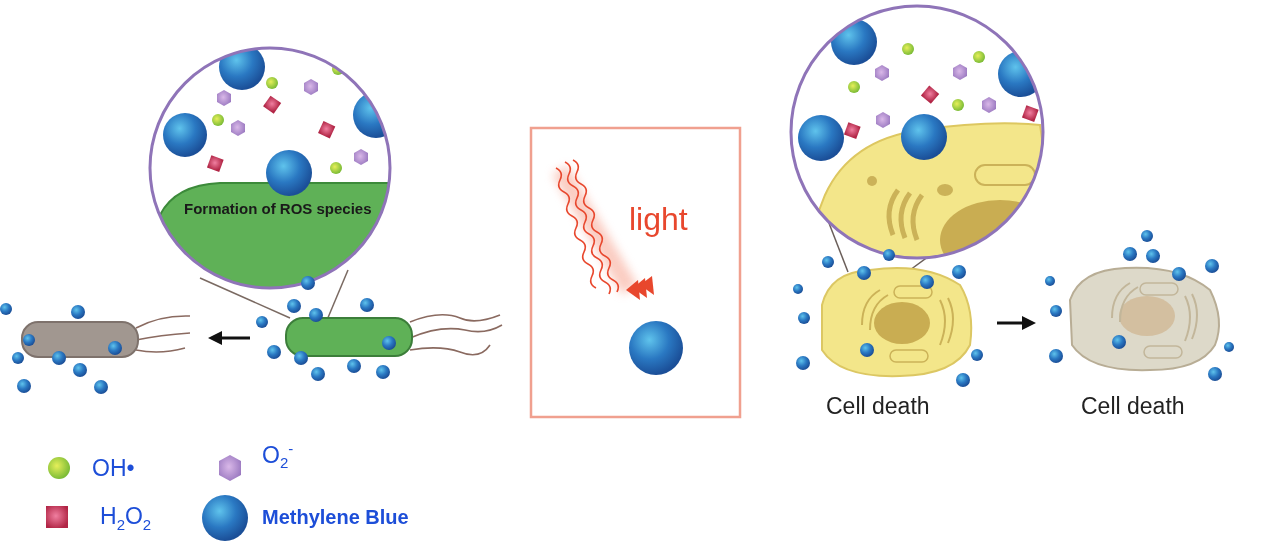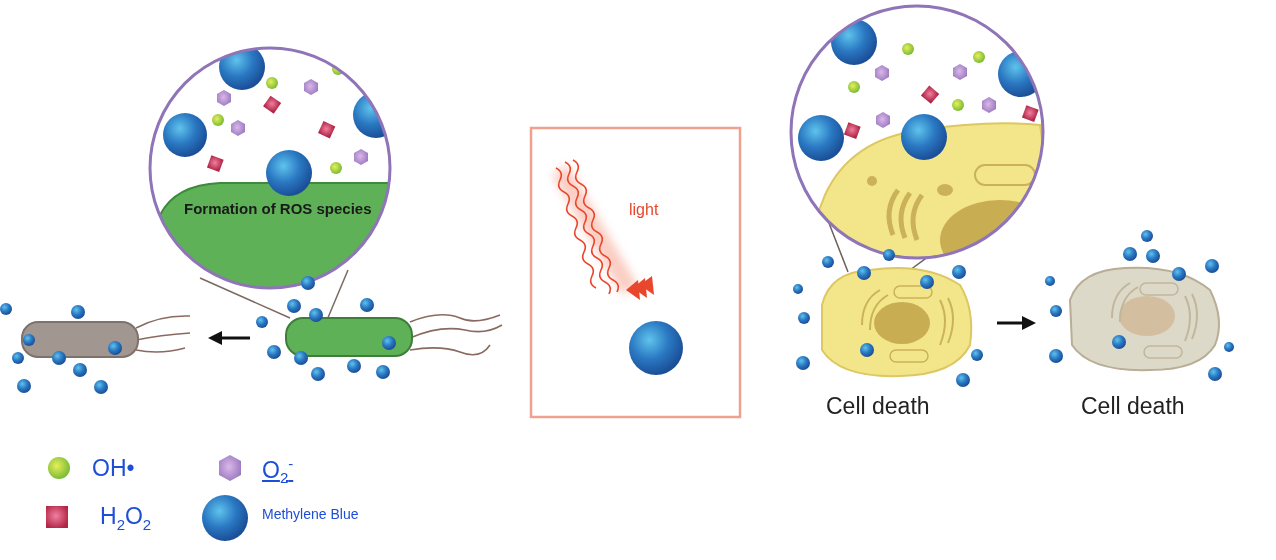--- a/index.html
+++ b/index.html
@@ -1,28 +1,28 @@
 <!DOCTYPE html>
 <html><head>
 <meta charset="utf-8">
 <style>
   html, body { margin: 0; padding: 0; background: #ffffff; }
   body { width: 1276px; height: 560px; overflow: hidden; position: relative; font-family: "Liberation Sans", "DejaVu Sans", sans-serif; }
   #stage { position: absolute; left: 0; top: 0; width: 1276px; height: 560px; }
   .lbl { position: absolute; color: #222; white-space: nowrap; }
   .ros-title { left: 184px; top: 200px; font-size: 15px; font-weight: bold; color: #1a1a1a; }
-  .light-lbl { left: 629px; top: 201px; font-size: 16px; color: #e8472d; }
+  .light-lbl { left: 629px; top: 201px; font-size: 32px; color: #e8472d; }
   .cell-lbl-1 { left: 826px; top: 393px; font-size: 23px; color: #222; }
   .cell-lbl-2 { left: 1081px; top: 393px; font-size: 23px; color: #222; }
   .leg { position: absolute; font-size: 23px; color: #1d4ed8; }
   .leg sub, .leg sup { font-size: 15px; }
   .leg-oh { left: 92px; top: 455px; }
-  .leg-o2 { left: 262px; top: 455px; text-decoration: underline; }
+  .leg-o2 { left: 262px; top: 440px; }
   .leg-h2o2 { left: 100px; top: 503px; }
-  .leg-mb { left: 262px; top: 506px; font-size: 14px; }
+  .leg-mb { left: 262px; top: 506px; font-size: 20px; font-weight: bold; }
 </style>
 </head>
 <body>
 
 <div id="stage">
 <svg width="1276" height="560" viewBox="0 0 1276 560" xmlns="http://www.w3.org/2000/svg">
   <defs>
     <radialGradient id="mb" cx="38%" cy="35%" r="65%">
       <stop offset="0%" stop-color="#5fc3ec"></stop>
       <stop offset="55%" stop-color="#2a78c2"></stop>

